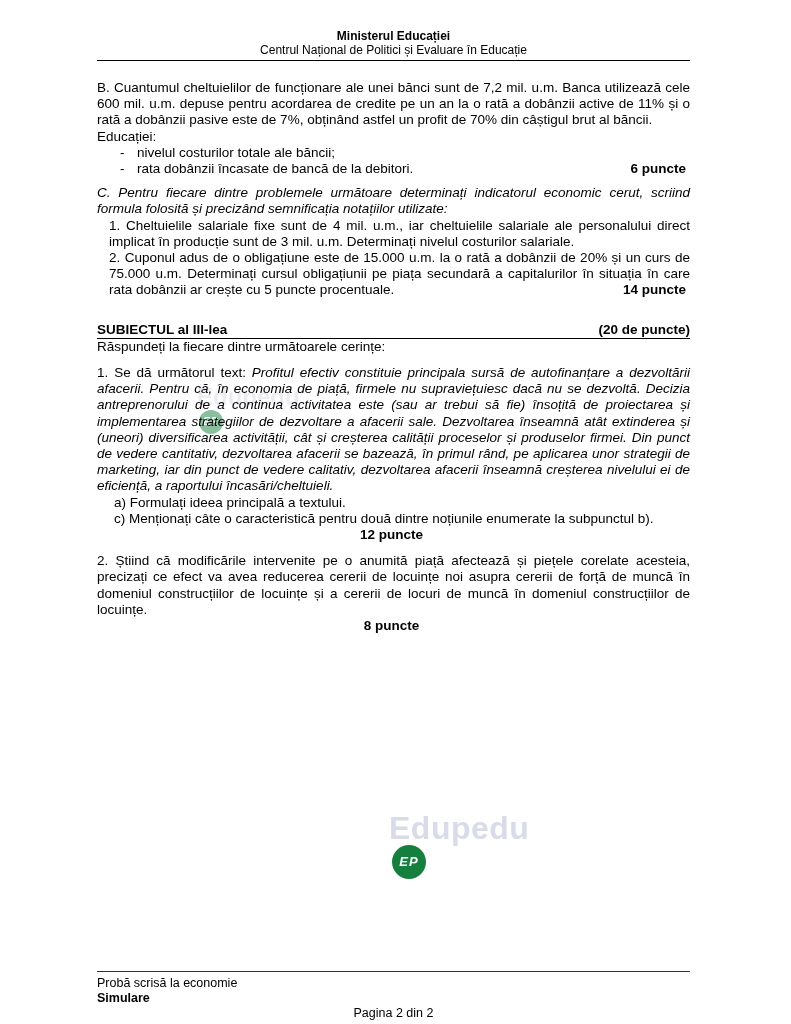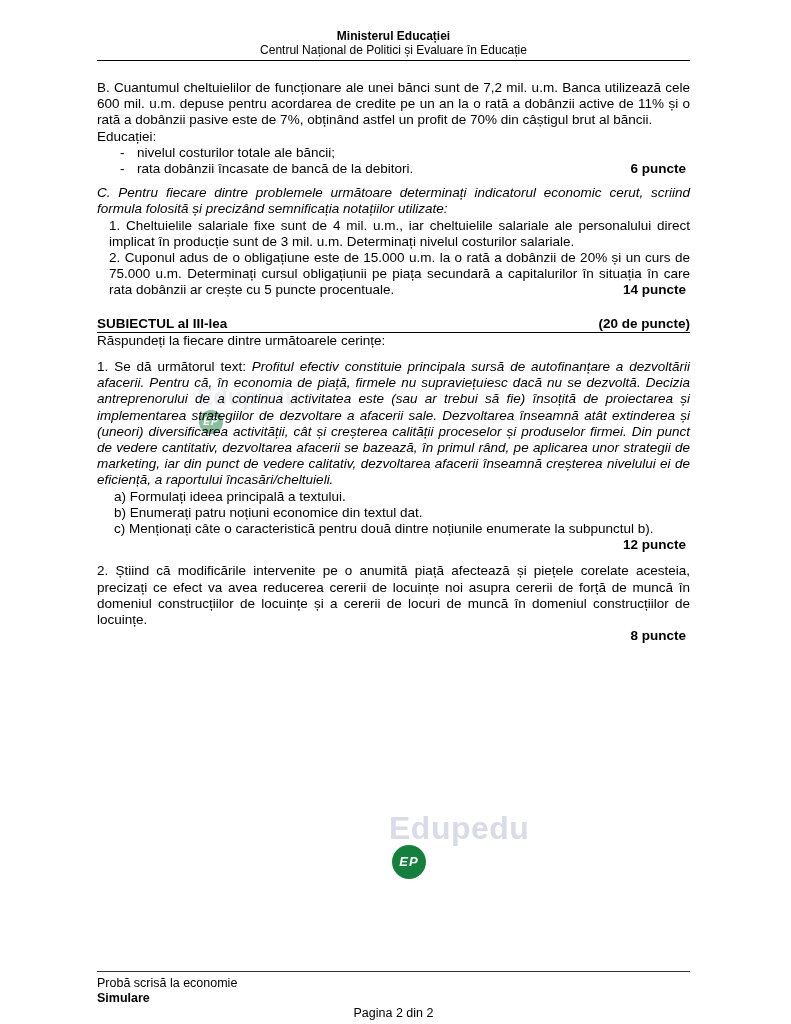--- a/index.html
+++ b/index.html
@@ -18,27 +18,27 @@
 
   .para { text-align:justify; }
   .mt-sec-b { margin-top:19px; }
   .mt-sec-c { margin-top:8px;font-style:italic; }
   .mt-q { margin-top:10px; }
 
   .bullet { position:relative; padding-left:40px; }
   .dash { position:absolute; left:23px; }
   .rel { position:relative; }
   .pts-abs { position:absolute; right:4px; bottom:0; font-weight:bold; }
-  .pts-line { text-align:right; font-weight:bold; padding-right:4px; }
+  .pts-line { text-align:center; font-weight:bold; padding-right:4px; }
 
   .indent-num { padding-left:12px; }
   .indent-sub { padding-left:17px; }
 
   .subject-heading { display:flex; justify-content:space-between;
-    font-weight:bold; border-bottom:1.6px solid #000; margin-top:17px; }
+    font-weight:bold; border-bottom:1.6px solid #000; margin-top:23px; }
 
   .italic { font-style:italic; }
 
   .wm { position:absolute; z-index:0; color:#d9dbe9; font-weight:bold;
     display:flex; align-items:flex-start;flex-direction:column; }
   .wm-badge { border-radius:50%; background:#15803d; color:#ffffff;
     font-weight:bold; font-style:italic; display:flex; align-items:center;
     justify-content:center; letter-spacing:1px; }
   .wm-large { left:389px; top:798px; }
   .wm-large .wm-text { font-size:32px; line-height:34px; margin-top:13px; letter-spacing:.5px; }
@@ -97,21 +97,20 @@
     <div class="subject-heading">
       <span>SUBIECTUL al III-lea</span>
       <span>(20 de puncte)</span>
     </div>
     <div>Răspundeți la fiecare dintre următoarele cerințe:</div>
 
     <div class="para mt-q">
       <span>1. Se dă următorul text: </span><span class="italic">Profitul efectiv constituie principala sursă de autofinanțare a dezvoltării afacerii. Pentru că, în economia de piață, firmele nu supraviețuiesc dacă nu se dezvoltă. Decizia antreprenorului de a continua activitatea este (sau ar trebui să fie) însoțită de proiectarea și implementarea strategiilor de dezvoltare a afacerii sale. Dezvoltarea înseamnă atât extinderea și (uneori) diversificarea activității, cât și creșterea calității proceselor și produselor firmei. Din punct de vedere cantitativ, dezvoltarea afacerii se bazează, în primul rând, pe aplicarea unor strategii de marketing, iar din punct de vedere calitativ, dezvoltarea afacerii înseamnă creșterea nivelului ei de eficiență, a raportului încasări/cheltuieli.</span>
     </div>
     <div class="indent-sub">a) Formulați ideea principală a textului.</div>
-    <div class="indent-sub">b) Enumerați patru noțiuni economice din textul dat.</div>
     <div class="indent-sub">c) Menționați câte o caracteristică pentru două dintre noțiunile enumerate la subpunctul b).</div>
     <div class="pts-line">12 puncte</div>
 
     <div class="para mt-q">2. Știind că modificările intervenite pe o anumită piață afectează și piețele corelate acesteia, precizați ce efect va avea reducerea cererii de locuințe noi asupra cererii de forță de muncă în domeniul construcțiilor de locuințe și a cererii de locuri de muncă în domeniul construcțiilor de locuințe.</div>
     <div class="pts-line">8 puncte</div>
 
   </div>
 
   <div class="footer">
     <div class="footer-row">

